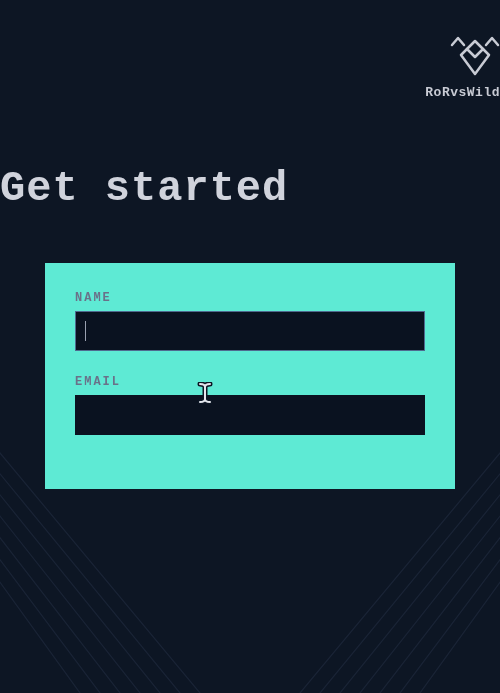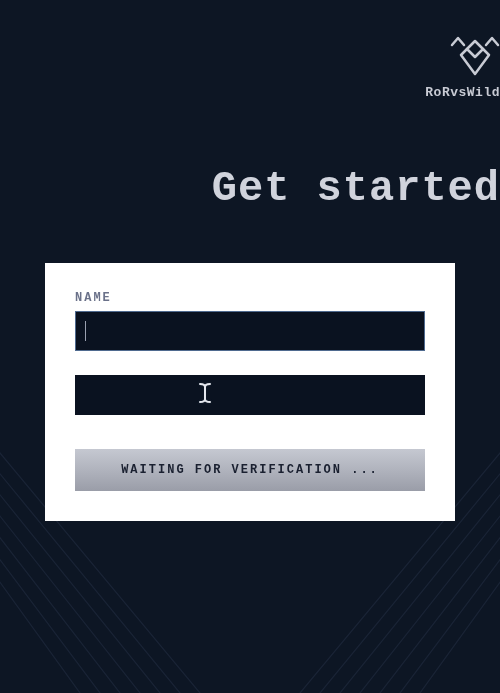--- a/index.html
+++ b/index.html
@@ -27,30 +27,30 @@
       height: 42px;
     }
     .brand-name {
       margin-top: 8px;
       font-size: 13px;
       color: #c8cbd4;
       letter-spacing: 0.5px;
       font-weight: bold;
     }
     .heading {
-      text-align: right;
+      text-align: left;
       margin-top: 65px;
       font-size: 42px;
       color: #d0d3dc;
       font-weight: bold;
       letter-spacing: 1px;
     }
     .form-card {
       margin: 50px 45px 0 45px;
-      background-color: #ffffff;
+      background-color: #5eead4;
       padding: 28px 30px 30px 30px;
     }
     .form-group {
       margin-bottom: 24px;
     }
     .form-label {
       display: block;
       font-size: 12px;
       color: #6a7189;
       letter-spacing: 2px;
@@ -163,25 +163,25 @@
 
   <div class="form-group">
     <label class="form-label">NAME</label>
     <div class="cursor-inside">
       <input type="text" class="form-input focused" value="" style="">
       <span class="text-cursor"></span>
     </div>
   </div>
 
   <div class="form-group">
+    <label class="form-label">EMAIL</label>
     <input type="text" class="form-input" value="" style="">
   </div>
 
 
-  <button class="submit-button">WAITING FOR VERIFICATION ...</button>
 
 </div>
 
 <div class="ibeam-cursor">
   <svg viewBox="0 0 18 22">
     <g stroke="#0d1624" stroke-width="5" fill="none" stroke-linecap="round">
       <path d="M4,2 C7,2 9,3 9,5 C9,3 11,2 14,2"></path>
       <line x1="9" y1="5" x2="9" y2="17"></line>
       <path d="M4,20 C7,20 9,19 9,17 C9,19 11,20 14,20"></path>
     </g>

